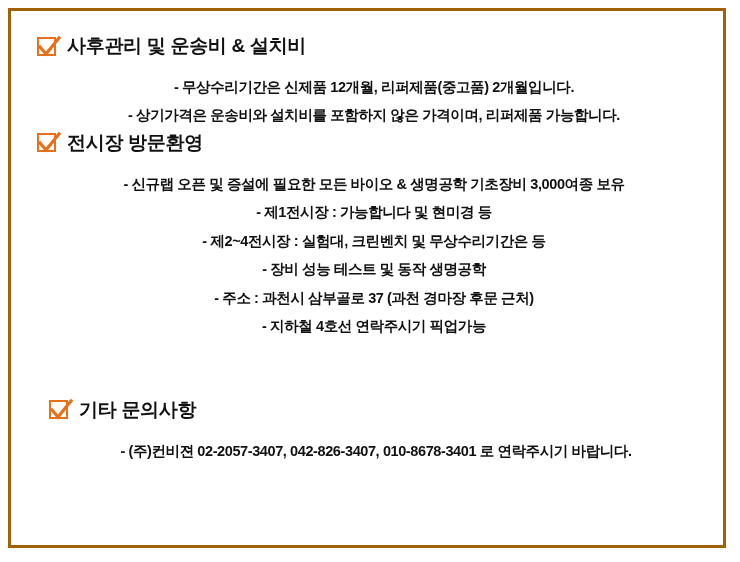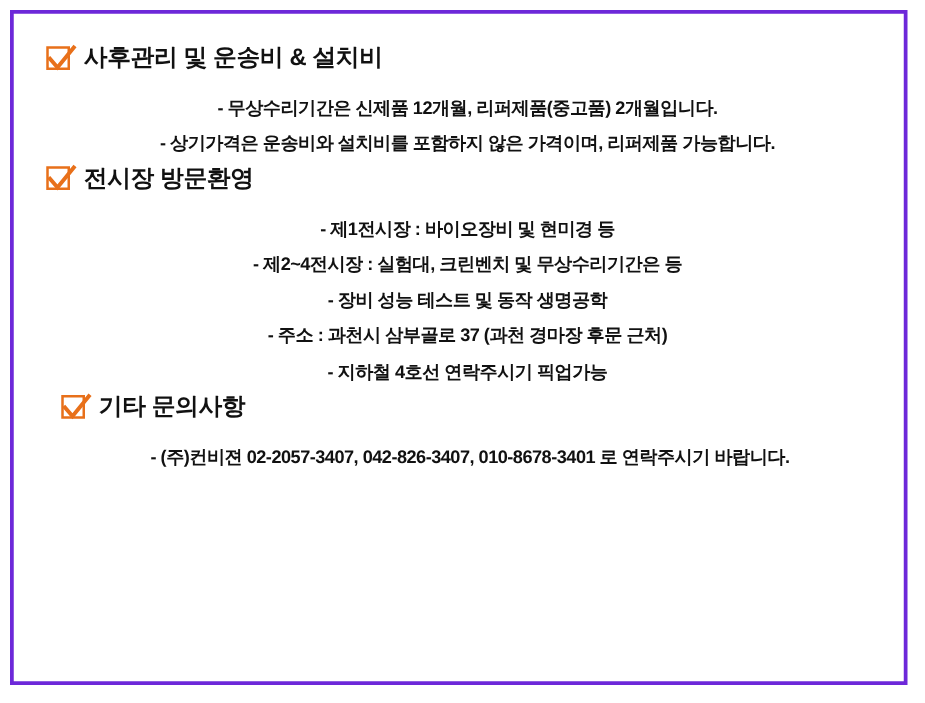--- a/index.html
+++ b/index.html
@@ -12,21 +12,21 @@
     background: #ffffff;
     font-family: "Liberation Sans", "DejaVu Sans", sans-serif;
     overflow: hidden;
   }
   .page {
     position: absolute;
     left: 8px;
     top: 8px;
     width: 718px;
     height: 540px;
-    border: 3px solid #6d28d9;
+    border: 3px solid #a16207;
     background: #ffffff;
     box-sizing: border-box;
   }
   .inner {
     padding: 22px 26px 0 26px;
   }
   .section {
     margin-bottom: 0;
   }
   .section-head {
@@ -66,21 +66,21 @@
     font-size: 14.5px;
     color: #111111;
     font-weight: bold;
     letter-spacing: -0.4px;
     line-height: 1.55;
     padding: 3px 0 3px 14px;
     white-space: nowrap;
   }
   .sec-after { margin-top: 0; }
   .sec-show { }
-  .sec-etc  { }
+  .sec-etc  { margin-top: 56px; }
   .sec-etc .section-head { margin-left: 12px; }
   .sec-etc .bullets li { padding-left: 18px; }
 </style>
 </head>
 <body>
 
 <div class="page">
   <div class="inner">
 
     <div class="section sec-after">
@@ -101,21 +101,22 @@
     <div class="section sec-show">
       <div class="section-head">
         <span class="check-icon">
           <svg width="26" height="26" viewBox="0 0 26 26" aria-hidden="true">
             <path d="M4 13 L10 20 L23 4" stroke="#e8701a" stroke-width="3.2" fill="none" stroke-linecap="square"></path>
           </svg>
         </span>
         <span class="section-title">전시장 방문환영</span>
       </div>
       <ul class="bullets">
-        <li>- 제1전시장 : 바이오장비 및 현미경 등</li>
+        <li>- 신규랩 오픈 및 증설에 필요한 모든 바이오 &amp; 생명공학 기초장비 3,000여종 보유</li>
+        <li>- 제1전시장 : 가능합니다 및 현미경 등</li>
         <li>- 제2~4전시장 : 실험대, 크린벤치 및 무상수리기간은 등</li>
         <li>- 장비 성능 테스트 및 동작 생명공학</li>
         <li>- 주소 : 과천시 삼부골로 37 (과천 경마장 후문 근처)</li>
         <li>- 지하철 4호선 연락주시기 픽업가능</li>
       </ul>
     </div>
 
     <div class="section sec-etc">
       <div class="section-head">
         <span class="check-icon">

